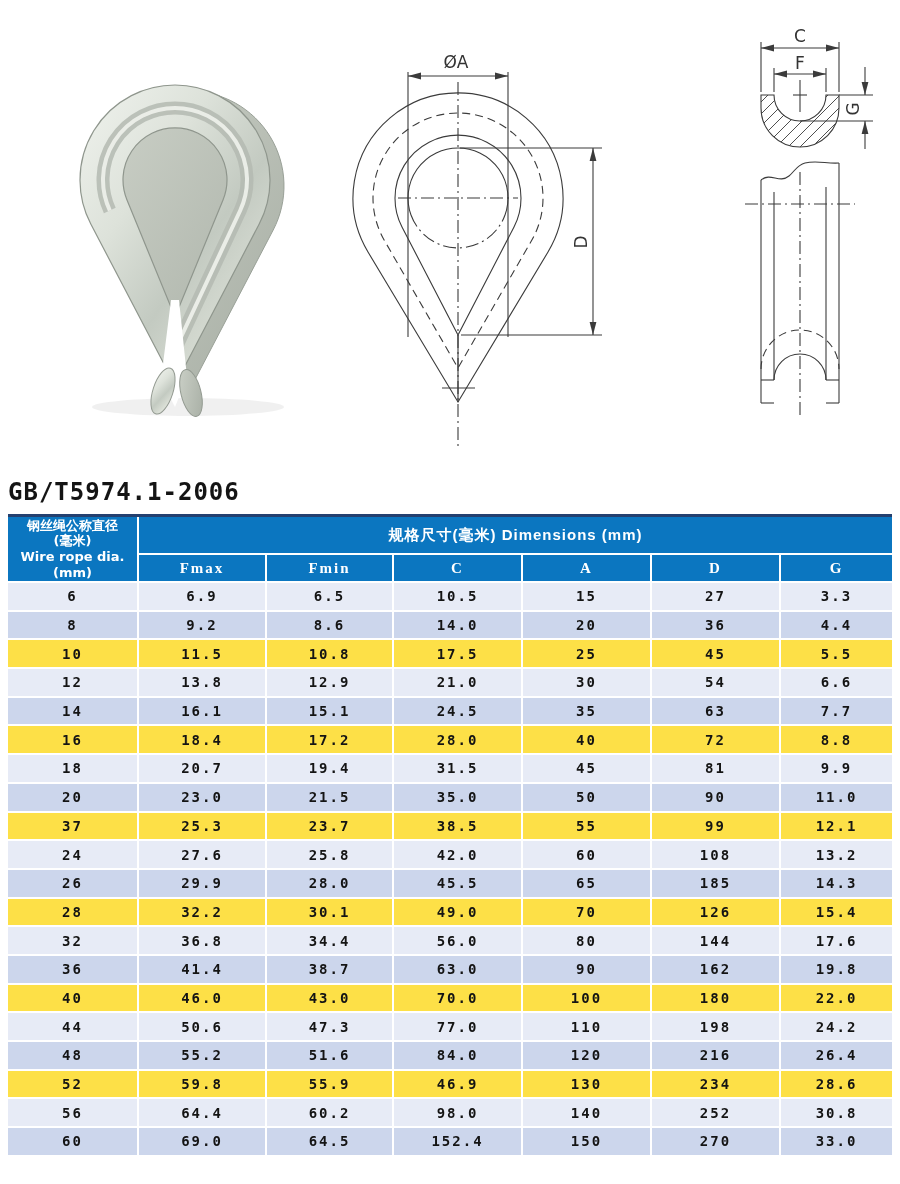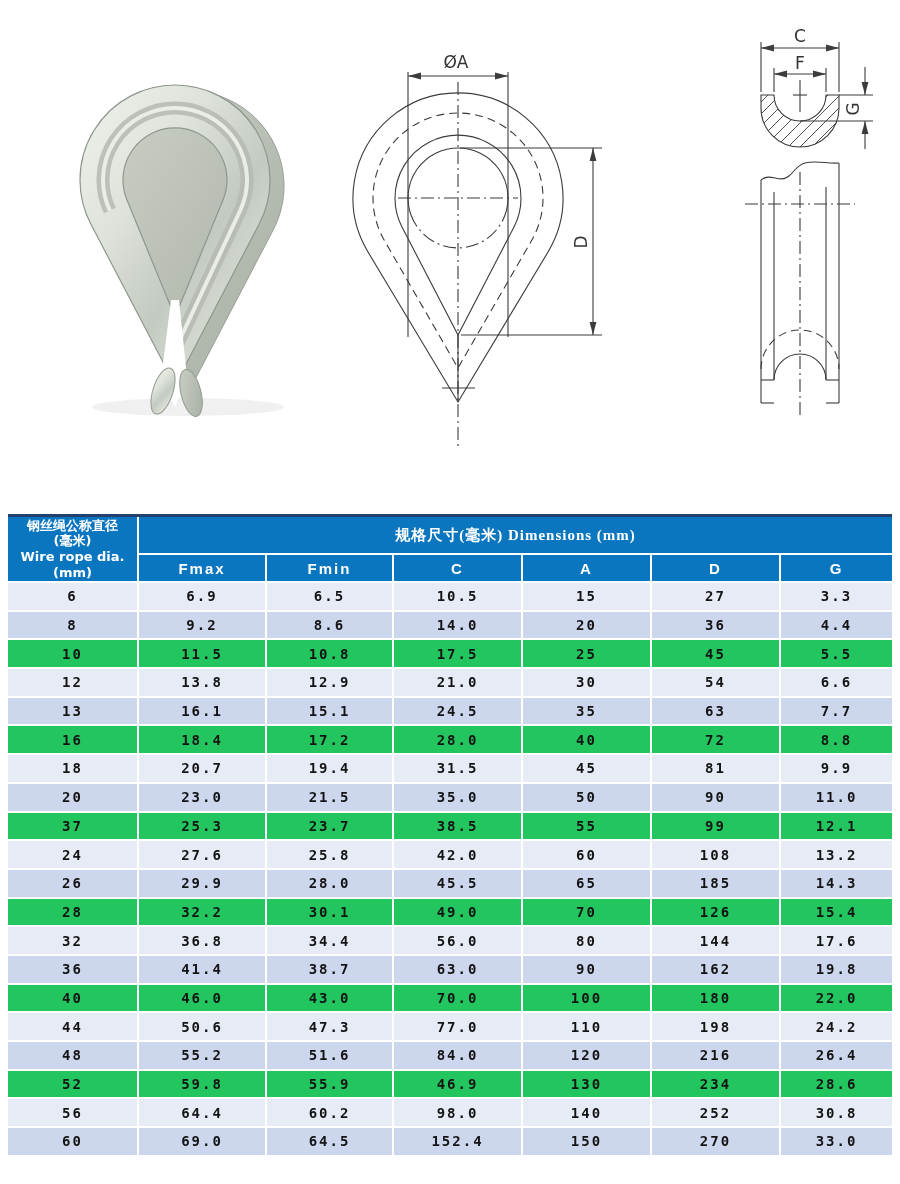--- a/index.html
+++ b/index.html
@@ -9,27 +9,27 @@
   #fig-photo{left:40px;top:55px;}
   #fig-front{left:330px;top:30px;}
   #fig-side{left:705px;top:22px;}
   .page-title{position:absolute;left:8px;top:478px;font-family:"DejaVu Sans Mono",monospace;
       font-weight:bold;font-size:24px;letter-spacing:1px;color:#141414;white-space:nowrap;}
   .spec-table-wrap{position:absolute;left:8px;top:514px;width:884px;border-top:3px solid #24406f;overflow:hidden;}
   table.spec{border-collapse:separate;border-spacing:2px;width:888px;margin:-2px;table-layout:fixed;}
   table.spec th,table.spec td{padding:0;text-align:center;vertical-align:middle;}
   thead th{background:#0b76c0;color:#ffffff;font-weight:bold;}
   th.col1{font-size:13px;line-height:1.2;font-family:"DejaVu Sans",sans-serif;margin-left:32px;}
-  th.span-head{font-size:15px;letter-spacing:1px;height:36px;font-family:Liberation Serif, serif;}
-  th.sub-head{font-size:15px;letter-spacing:2px;height:26px;font-family:Liberation Sans, sans-serif;}
+  th.span-head{font-size:15px;letter-spacing:1px;height:36px;font-family:Liberation Sans, sans-serif;}
+  th.sub-head{font-size:15px;letter-spacing:2px;height:26px;font-family:Liberation Serif, serif;}
   tbody td{height:26.7px;font-size:14px;font-weight:bold;color:#141414;
       letter-spacing:2px;font-family:"DejaVu Sans Mono",monospace;}
   tr.shade-light td{background:#e7ebf6;}
   tr.shade-mid td{background:#ccd6ec;}
-  tr.shade-dark td{background:#22c55e;}
+  tr.shade-dark td{background:#fde047;}
   .draw{stroke:#3b3b3b;stroke-width:1.1;fill:none;}
   .dashed{stroke-dasharray:8,5;}
   .dashdot{stroke-dasharray:13,4,2,4;}
   .dim-label{font-family:"DejaVu Sans",sans-serif;font-size:17px;fill:#333;}
 </style>
 </head>
 <body>
 
 <div class="page">
 
@@ -146,20 +146,21 @@
     <line class="draw" x1="121" y1="165" x2="121" y2="358"></line>
 
     <path class="draw dashed" d="M 56,347 A 39 39 0 0 1 134,347"></path>
     <path class="draw" d="M 69,358 A 26 26 0 0 1 121,358"></path>
     <line class="draw" x1="56" y1="358" x2="69" y2="358"></line>
     <line class="draw" x1="121" y1="358" x2="134" y2="358"></line>
     <line class="draw" x1="56" y1="381" x2="69" y2="381"></line>
     <line class="draw" x1="121" y1="381" x2="134" y2="381"></line>
   </svg>
 
+  <div class="page-title">GB/T5974.1-2006</div>
 
   <div class="spec-table-wrap">
     <table class="spec">
       <colgroup>
         <col style="width:129px">
           <col style="width:126px">
           <col style="width:125px">
         <col style="width:127px">
           <col style="width:127px">
           <col style="width:127px">
@@ -215,21 +216,21 @@
           <tr class="shade-light">
             <td>12</td>
             <td>13.8</td>
             <td>12.9</td>
             <td>21.0</td>
             <td>30</td>
             <td>54</td>
             <td>6.6</td>
           </tr>
           <tr class="shade-mid">
-            <td>13</td>
+            <td>14</td>
             <td>16.1</td>
             <td>15.1</td>
             <td>24.5</td>
             <td>35</td>
             <td>63</td>
             <td>7.7</td>
           </tr>
           <tr class="shade-dark">
             <td>16</td>
             <td>18.4</td>

